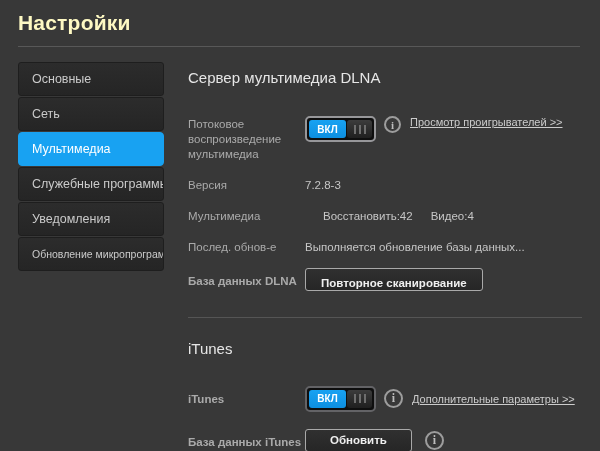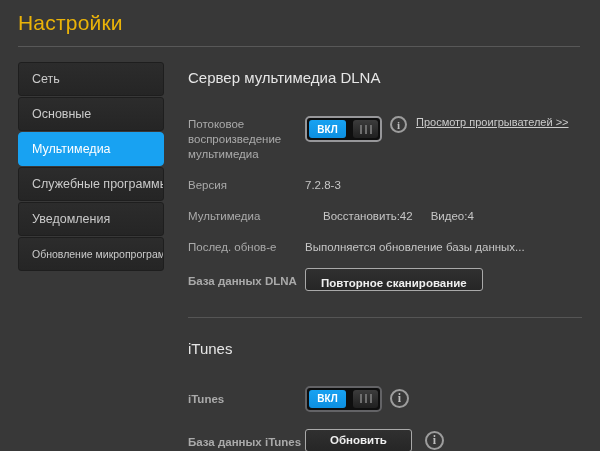--- a/index.html
+++ b/index.html
@@ -6,21 +6,21 @@
   html, body { width: 600px; height: 451px; }
   body {
     background: #383838;
     font-family: "Liberation Sans", sans-serif;
     color: #c6c6c6;
     overflow: hidden;
     position: relative;
   }
   
   .header { padding: 11px 18px 0 18px; }
-  .page-title { font-size: 21px; font-weight: 400; color: #eab308; letter-spacing: .2px; }
+  .page-title { font-size: 21px; font-weight: 700; color: #fef9c3; letter-spacing: .2px; }
   .header-divider { margin: 11px 2px 0 0; border: 0; border-top: 1px solid #585858; }
 
   
   .layout { display: flex; align-items: flex-start; padding: 15px 0 0 18px; }
 
   
   .sidebar { width: 146px; flex: 0 0 146px; }
   .side-item {
     height: 34px; line-height: 33px;
     background: linear-gradient(#2c2c2c, #252525);
@@ -59,21 +59,20 @@
   .spacer18 { display: inline-block; width: 18px; }
 
   
   .toggle {
     display: inline-flex; align-items: center;
     background: #0e0e0e;
     border: 2px solid #97979a;
     border-radius: 5px;
     padding: 2px;
     cursor: pointer;
-    gap: 6px;
   }
   .toggle.dim-border { border-color: #636366; }
   .toggle-on {
     display: inline-flex; align-items: center; justify-content: center;
     width: 37px; height: 18px;
     background: linear-gradient(var(--accent, #18a2f2), #0d8fe0);
     border-radius: 3px;
     color: #ffffff; font-size: 10px; font-weight: 700;
   }
   .toggle-grip {
@@ -125,22 +124,22 @@
 <body style="background: rgb(56, 56, 56);">
 
 <div class="header">
   <div class="page-title">Настройки</div>
   <hr class="header-divider">
 </div>
 
 <div class="layout">
 
   <div class="sidebar">
+    <div class="side-item">Основные</div>
     <div class="side-item">Сеть</div>
-    <div class="side-item">Основные</div>
     <div class="side-item selected">Мультимедиа</div>
     <div class="side-item">Служебные программы</div>
     <div class="side-item">Уведомления</div>
     <div class="side-item small">Обновление микропрограммы</div>
   </div>
 
   <div class="content">
 
     <div class="section-title">Сервер мультимедиа DLNA</div>
 
@@ -197,20 +196,21 @@
       <div class="row-value">
         <span class="toggle dim-border">
           <span class="toggle-on">ВКЛ</span>
           <span class="toggle-grip">
               <i></i>
               <i></i>
               <i></i>
             </span>
         </span>
         <span class="info-icon big">i</span>
+        <span class="link">Дополнительные параметры &gt;&gt;</span>
       </div>
     </div>
 
     <div class="row itunes-db-row">
       <div class="row-label mid">База данных iTunes</div>
       <div class="row-value">
         <button class="btn" style="padding:0 24px;">Обновить</button>
         <span class="info-icon big">i</span>
       </div>
     </div>

